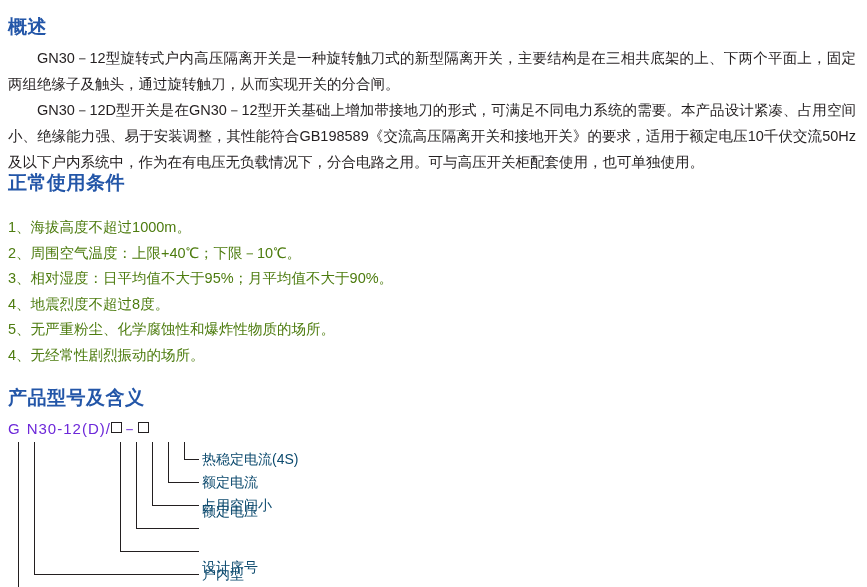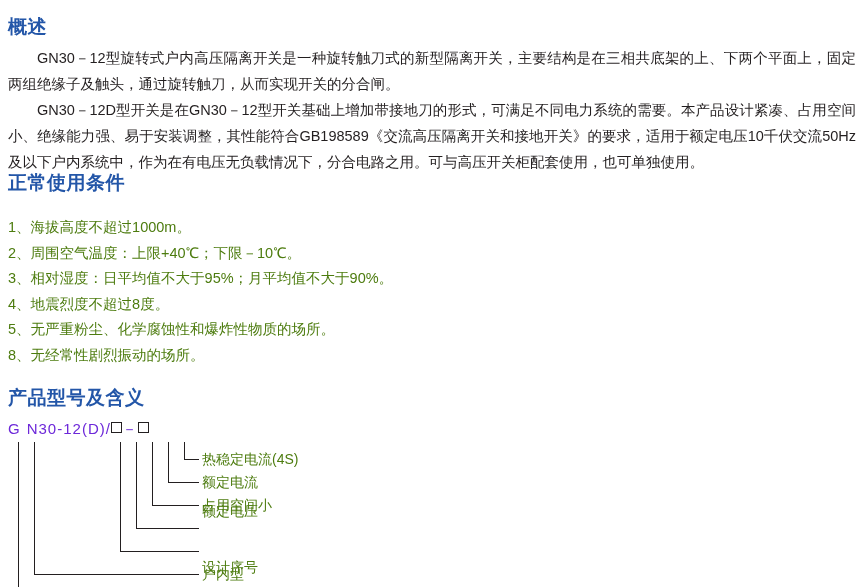--- a/index.html
+++ b/index.html
@@ -83,41 +83,41 @@
   }
   .leader {
     position: absolute;
     border-left: 1px solid #231f20;
     border-bottom: 1px solid #231f20;
   }
   .label {
     position: absolute;
     font-size: 14px;
     white-space: nowrap;
-    color: #4d7c0f;
+    color: #0c4a6e;
     line-height: 14px;
   }
 </style>
 </head>
 <body>
 
 <div class="page">
 
   <h2 class="section-heading h-overview">概述</h2>
   <div class="para p1">GN30－12型旋转式户内高压隔离开关是一种旋转触刀式的新型隔离开关，主要结构是在三相共底架的上、下两个平面上，固定两组绝缘子及触头，通过旋转触刀，从而实现开关的分合闸。</div>
   <div class="para p2">GN30－12D型开关是在GN30－12型开关基础上增加带接地刀的形式，可满足不同电力系统的需要。本产品设计紧凑、占用空间小、绝缘能力强、易于安装调整，其性能符合GB198589《交流高压隔离开关和接地开关》的要求，适用于额定电压10千伏交流50Hz及以下户内系统中，作为在有电压无负载情况下，分合电路之用。可与高压开关柜配套使用，也可单独使用。</div>
 
   <h2 class="section-heading h-conditions">正常使用条件</h2>
   <div class="cond-list">
     <div class="item">1、海拔高度不超过1000m。</div>
     <div class="item">2、周围空气温度：上限+40℃；下限－10℃。</div>
     <div class="item">3、相对湿度：日平均值不大于95%；月平均值不大于90%。</div>
     <div class="item">4、地震烈度不超过8度。</div>
     <div class="item">5、无严重粉尘、化学腐蚀性和爆炸性物质的场所。</div>
-    <div class="item">8、无经常性剧烈振动的场所。</div>
+    <div class="item">4、无经常性剧烈振动的场所。</div>
   </div>
 
   <h2 class="section-heading h-model">产品型号及含义</h2>
 
   <div class="model-block">
 
     <div class="model-code">
       <span>G</span><span class="gap"></span><span>N</span><span>30-12(D)/</span><span class="box"></span><span>－</span><span class="box"></span>
     </div>
 

